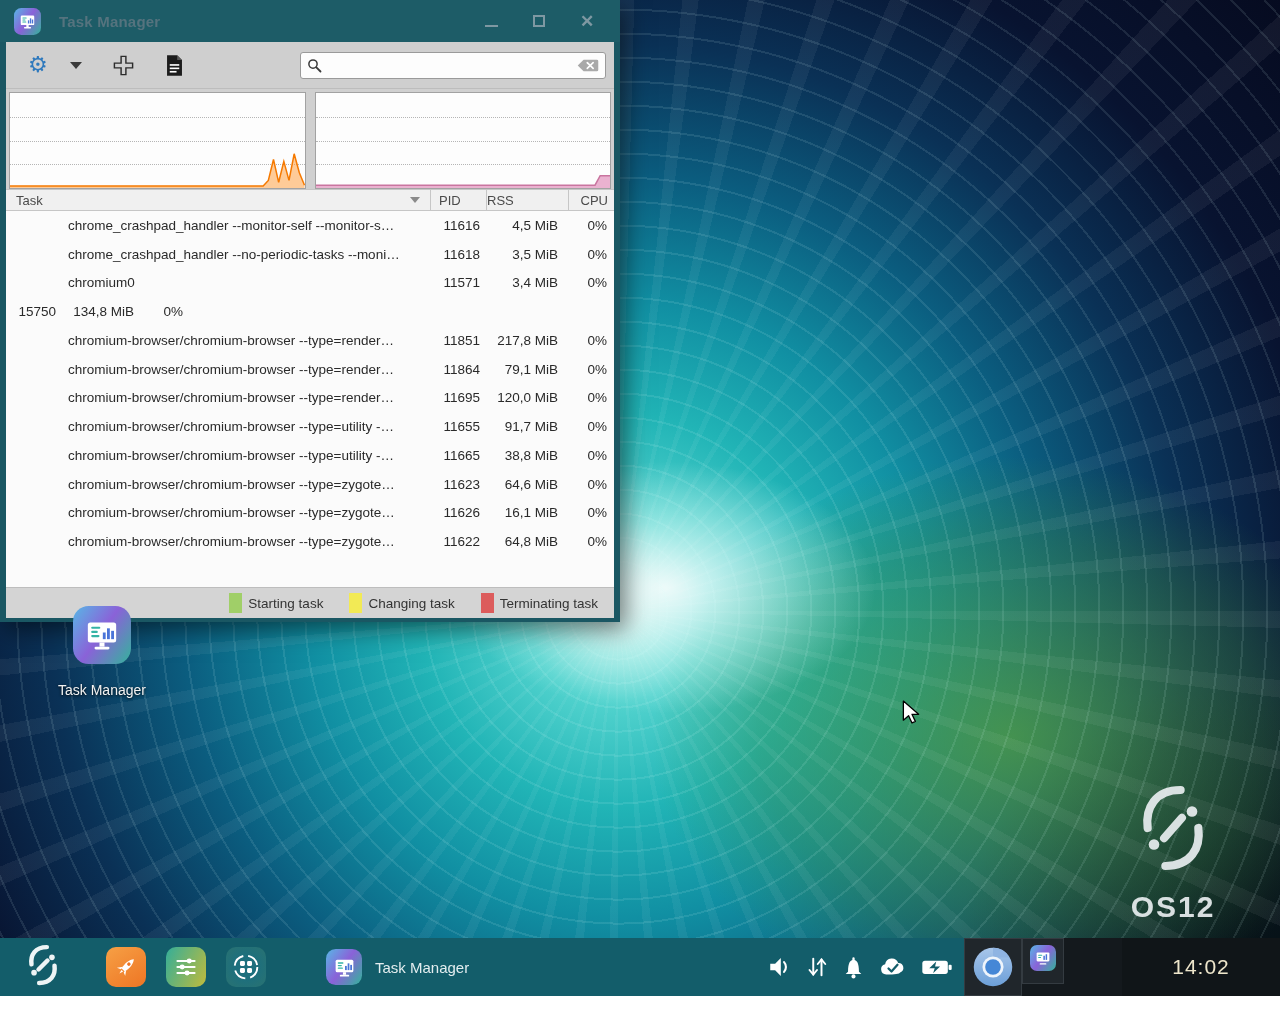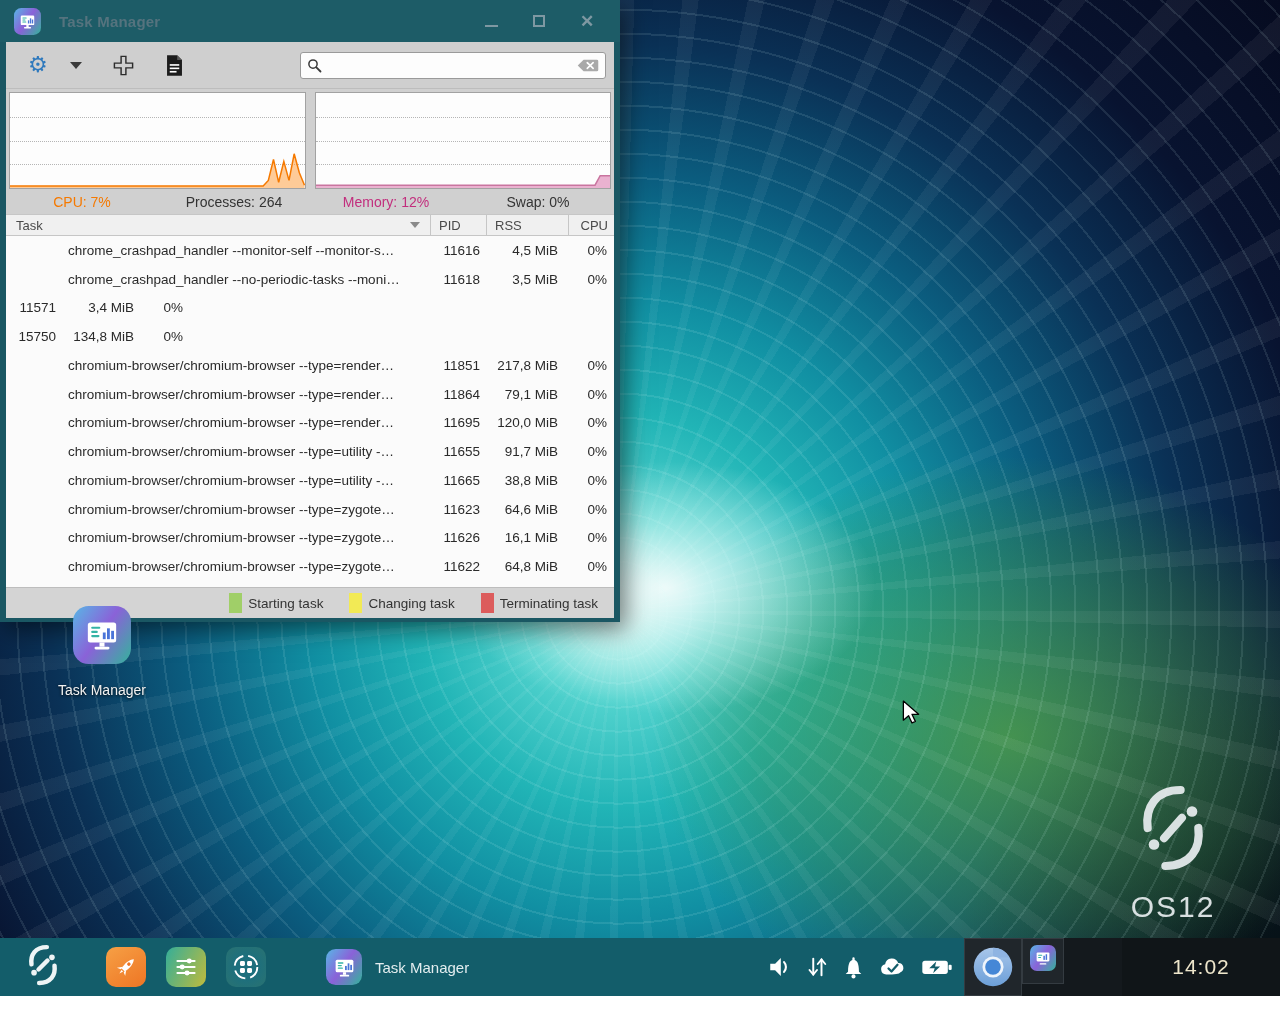--- a/index.html
+++ b/index.html
@@ -61,21 +61,21 @@
   .stat-cpu { color:#f57900; }
   .stat-mem { color:#c22e7d; }
 
   .thead {
     flex:0 0 auto; height:22px; background:#f0f0f0; border-top:1px solid #c6c6c6; border-bottom:1px solid #c6c6c6;
     display:flex; align-items:center; font-size:13px; color:#4a4a4a;
   }
   .th { display:flex; align-items:center; height:100%; }
   .th-task { flex:1; padding-left:10px; }
   .th-pid { width:56px; border-left:1px solid #c6c6c6; padding-left:8px; }
-  .th-rss { width:82px; border-left:1px solid #c6c6c6; padding-left:8px; }
+  .th-rss { width:82px; border-left:1px solid #c6c6c6; padding-left:0; }
   .th-cpu { width:46px; border-left:1px solid #c6c6c6; justify-content:flex-end; padding-right:6px; }
   .sort-arrow { margin-left:auto; margin-right:10px; width:0; height:0; border-left:5px solid transparent; border-right:5px solid transparent; border-top:6px solid #8a8a8a; }
 
   .tbody { flex:1; background:#fbfbfb; overflow:hidden; }
   .trow { display:flex; align-items:center; height:28.75px; font-size:13.5px; color:#2a2a2a; }
   .tcell { white-space:nowrap; overflow:hidden; }
   .c-task { flex:1; padding-left:28px;margin-left:34px; }
   .c-pid { width:56px; text-align:right; padding-right:6px; }
   .c-rss { width:82px; text-align:right; padding-right:10px; }
   .c-cpu { width:46px; text-align:right; padding-right:7px; }
@@ -93,21 +93,21 @@
   .tm-squircle {
     border-radius:27%;
     background:linear-gradient(125deg,#58b7e6 0%,#8a62d8 48%,#33b49b 100%);
     display:flex; align-items:center; justify-content:center;
   }
   .desk-icon .tm-squircle { width:58px; height:58px; }
   .desk-label { margin-top:18px; color:#f2f2f2; font-size:14px; text-shadow:0 1px 3px rgba(0,0,0,0.9); white-space:nowrap; }
 
   
   .brand { position:absolute; left:1118px; top:782px; width:110px; display:flex; flex-direction:column; align-items:center; opacity:0.92; }
-  .brand-text { margin-top:16px; color:#e9eef0; font-size:30px; font-weight:normal; letter-spacing:2px; }
+  .brand-text { margin-top:16px; color:#e9eef0; font-size:30px; font-weight:bold; letter-spacing:2px; }
 
   
   .taskbar {
     position:absolute; left:0; bottom:0; width:1280px; height:58px;
     background:#135d6a; display:flex; align-items:center;
   }
   .dock-left { display:flex; align-items:center; gap:20px; padding-left:22px; }
   .tile { width:40px; height:40px; border-radius:10px; display:flex; align-items:center; justify-content:center; }
   .tile-rocket { background:linear-gradient(145deg,#f6a045,#ee7524); }
   .tile-sliders { background:linear-gradient(115deg,#34ae99,#c0bb3c); }
@@ -206,26 +206,20 @@
         <div class="gridline" style="top:25%"></div>
         <div class="gridline" style="top:50%"></div>
         <div class="gridline" style="top:75%"></div>
         <svg id="mem-spark" viewBox="0 0 100 100" preserveAspectRatio="none">
             <polygon points="0,100 0.00,97 1.75,97 3.51,97 5.26,97 7.02,97 8.77,97 10.53,97 12.28,97 14.04,97 15.79,97 17.54,97 19.30,97 21.05,97 22.81,97 24.56,97 26.32,97 28.07,97 29.82,97 31.58,97 33.33,97 35.09,97 36.84,97 38.60,97 40.35,97 42.11,97 43.86,97 45.61,97 47.37,97 49.12,97 50.88,97 52.63,97 54.39,97 56.14,97 57.89,97 59.65,97 61.40,97 63.16,97 64.91,97 66.67,97 68.42,97 70.18,97 71.93,97 73.68,97 75.44,97 77.19,97 78.95,97 80.70,97 82.46,97 84.21,97 85.96,97 87.72,97 89.47,97 91.23,97 92.98,97 94.74,97 96.49,87 98.25,87 100.00,87 100,100" fill="rgba(230,165,200,0.85)"></polygon>
             <polyline points="0.00,97 1.75,97 3.51,97 5.26,97 7.02,97 8.77,97 10.53,97 12.28,97 14.04,97 15.79,97 17.54,97 19.30,97 21.05,97 22.81,97 24.56,97 26.32,97 28.07,97 29.82,97 31.58,97 33.33,97 35.09,97 36.84,97 38.60,97 40.35,97 42.11,97 43.86,97 45.61,97 47.37,97 49.12,97 50.88,97 52.63,97 54.39,97 56.14,97 57.89,97 59.65,97 61.40,97 63.16,97 64.91,97 66.67,97 68.42,97 70.18,97 71.93,97 73.68,97 75.44,97 77.19,97 78.95,97 80.70,97 82.46,97 84.21,97 85.96,97 87.72,97 89.47,97 91.23,97 92.98,97 94.74,97 96.49,87 98.25,87 100.00,87" fill="none" stroke="#c9759f" stroke-width="1.5" vector-effect="non-scaling-stroke"></polyline>
           </svg>
       </div>
     </div>
 
-    <div class="stats">
-      <span class="stat-cpu">CPU: 7%</span>
-      <span>Processes: 264</span>
-      <span class="stat-mem">Memory: 12%</span>
-      <span>Swap: 0%</span>
-    </div>
 
     <div class="thead">
       <div class="th th-task">
         <span>Task</span>
         <span class="sort-arrow"></span>
       </div>
       <div class="th th-pid">
           <span>PID</span>
         </div>
       <div class="th th-rss">
@@ -243,20 +237,21 @@
           <div class="tcell c-rss">4,5 MiB</div>
           <div class="tcell c-cpu">0%</div>
         </div>
         <div class="trow">
           <div class="tcell c-task">chrome_crashpad_handler --no-periodic-tasks --moni…</div>
           <div class="tcell c-pid">11618</div>
           <div class="tcell c-rss">3,5 MiB</div>
           <div class="tcell c-cpu">0%</div>
         </div>
         <div class="trow">
+          <div class="tcell c-task">chromium0</div>
           <div class="tcell c-pid">11571</div>
           <div class="tcell c-rss">3,4 MiB</div>
           <div class="tcell c-cpu">0%</div>
         </div>
         <div class="trow">
           <div class="tcell c-pid">15750</div>
           <div class="tcell c-rss">134,8 MiB</div>
           <div class="tcell c-cpu">0%</div>
         </div>
         <div class="trow">

